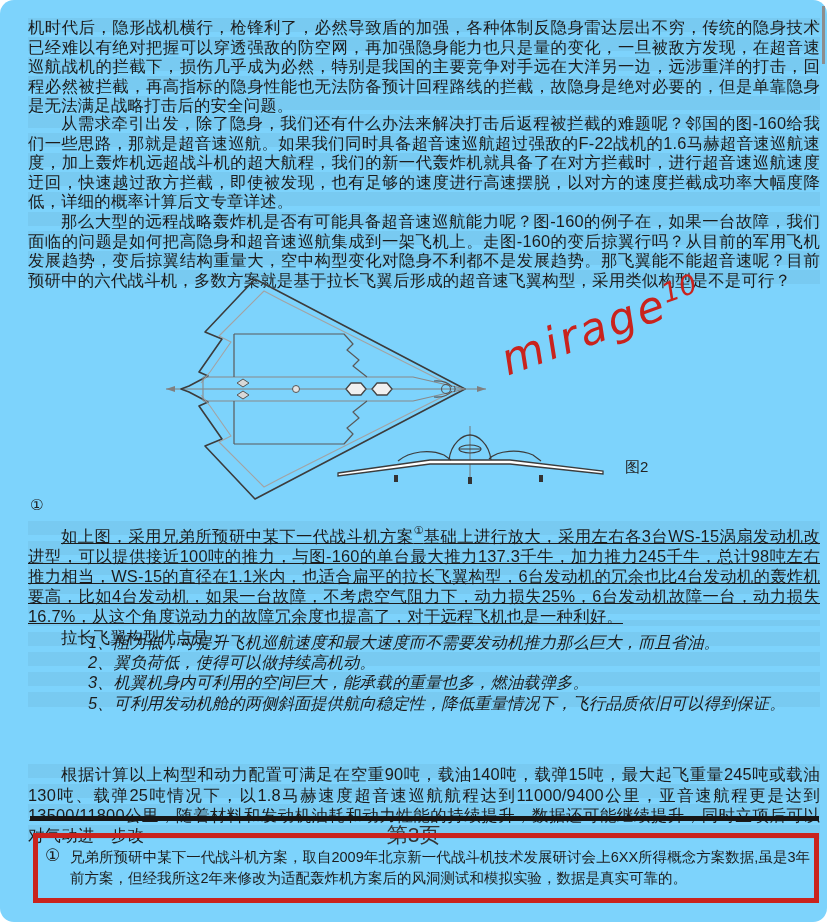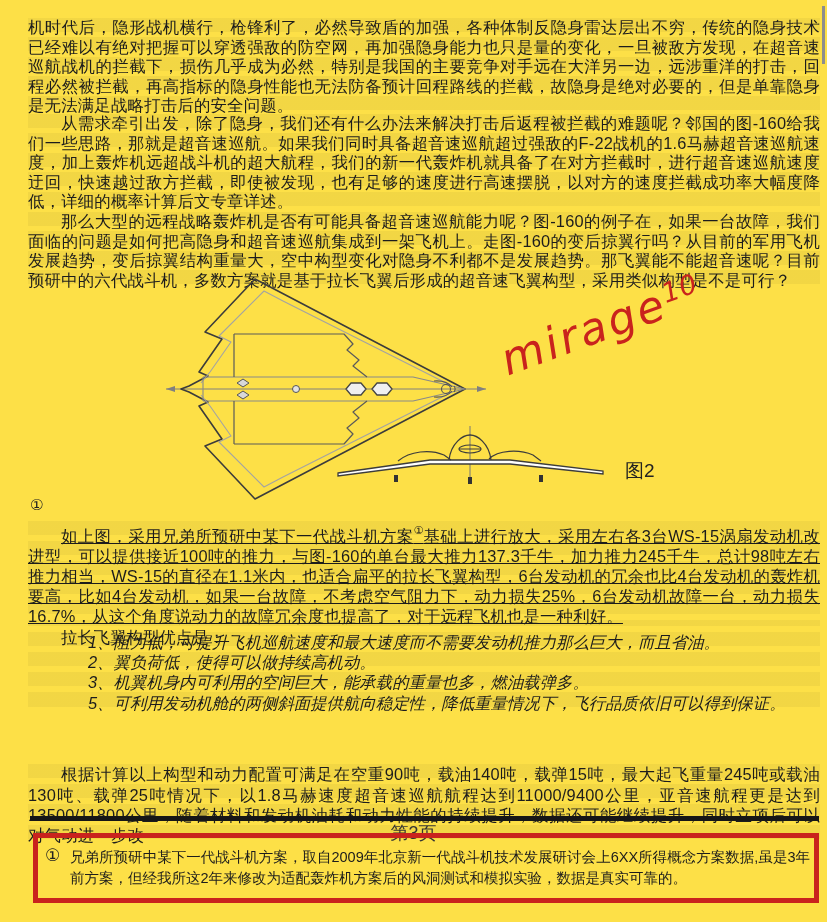--- a/index.html
+++ b/index.html
@@ -1,21 +1,21 @@
 <!DOCTYPE html>
 <html><head>
 <meta charset="utf-8">
 <style>
   html,body{margin:0;padding:0;}
   body{
     width:827px;height:922px;position:relative;background:#ffffff;
     font-family:"Liberation Sans","DejaVu Sans",sans-serif;
     color:#1c1c1c;overflow:hidden;
   }
-  .page{position:absolute;inset:0;background:#fde047;}
+  .page{position:absolute;inset:0;background:#7dd3fc;border-radius:14px;}
   .para{
     position:absolute;left:28px;width:792px;
     font-size:16.4px;line-height:19.4px;text-align:justify;
     letter-spacing:0.2px;
     background-image:repeating-linear-gradient(to bottom,
       rgba(0,0,0,0.045) 0 14px, rgba(0,0,0,0) 14px 19.4px);
   }
   .p-wide{line-height:19.8px;
     background-image:repeating-linear-gradient(to bottom,
       rgba(0,0,0,0.045) 0 14px, rgba(0,0,0,0) 14px 19.8px);text-decoration:underline;}
@@ -26,36 +26,36 @@
   .figure{position:absolute;top:276px;left:0;width:827px;height:228px;}
   .figure svg{position:absolute;left:148px;top:0;}
   .handwriting{
     position:absolute;left:495px;top:20px;
     transform:rotate(-20deg);
     font-style:italic;font-size:44px;line-height:44px;
     font-family:"DejaVu Sans","Liberation Sans",sans-serif;
     letter-spacing:3px;white-space:nowrap;
   }
   .handwriting .hw-num{font-size:27px;vertical-align:14px;letter-spacing:1px;}
-  .fig-caption{position:absolute;left:625px;top:182px;font-size:19px;color:#222;}
+  .fig-caption{position:absolute;left:625px;top:182px;font-size:15px;color:#222;}
 
   .adv-intro{position:absolute;left:28px;top:611px;width:792px;
     font-size:16.4px;line-height:20px;text-indent:33px;}
   .adv-list{position:absolute;left:28px;top:632px;width:792px;}
   .adv-item{font-size:16.4px;line-height:20.2px;padding-left:60px;
     background-image:repeating-linear-gradient(to bottom,
       rgba(0,0,0,0.045) 0 14px, rgba(0,0,0,0) 14px 20.2px);font-style:italic;}
 
   .p6{line-height:20.2px;
     background-image:repeating-linear-gradient(to bottom,
       rgba(0,0,0,0.045) 0 14px, rgba(0,0,0,0) 14px 20.2px);}
 
   .divider{position:absolute;left:30px;top:816px;width:789px;height:5px;background:#161616;}
   .page-label{position:absolute;left:0;top:821px;width:827px;text-align:center;
-    font-size:18px;color:#333;}
+    font-size:21px;color:#333;}
   .footnote-box{
     position:absolute;left:33px;top:833px;width:786px;height:70px;
     box-sizing:border-box;border:5px solid #c9231d;background:transparent;
   }
   .fn-inner{position:relative;height:100%;}
   .fn-marker{position:absolute;left:7px;top:7px;font-size:17px;color:#222;}
   .fn-text{position:absolute;left:32px;top:9px;width:740px;
     font-size:14.5px;line-height:21px;text-align:justify;color:#1c1c1c;}
   .edge-artifact{position:absolute;right:2px;top:6px;width:3px;height:58px;background:#8d8d8d;}
 </style>

